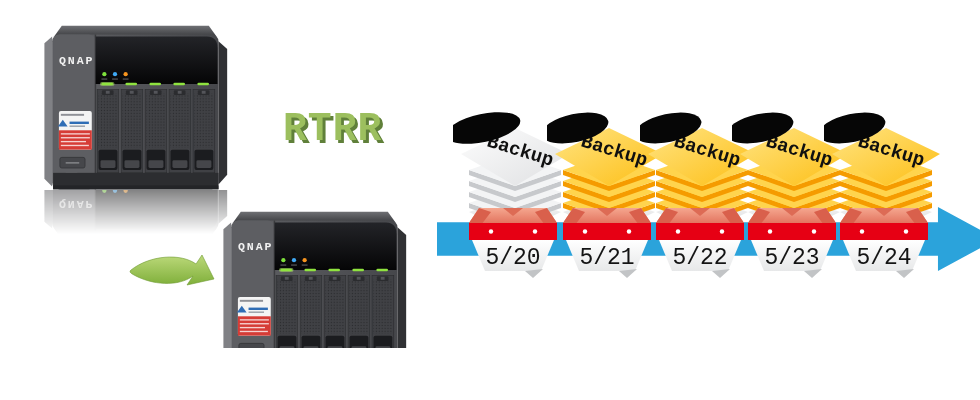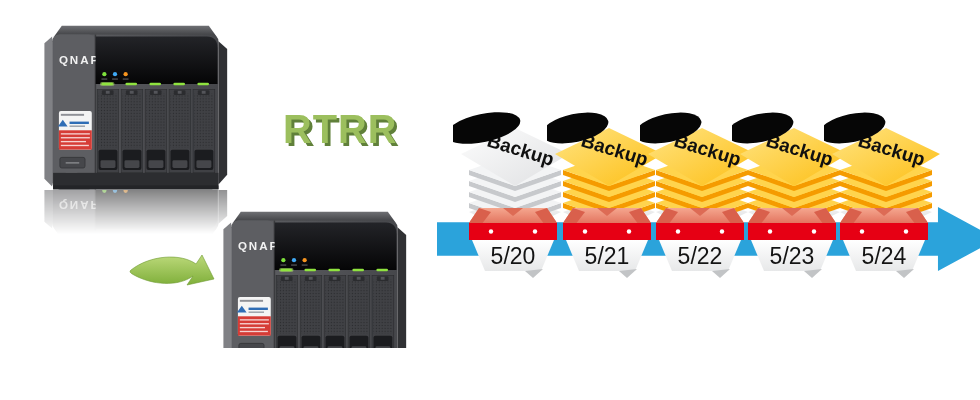--- a/index.html
+++ b/index.html
@@ -1,17 +1,17 @@
 <!DOCTYPE html>
 <html style="--arrow_blue: #2BA3DB; --calendar_red: #E60014; --calendar_salmon: #EF8F7C; --rtrr_green: #9CBF5E; --rtrr_shadow: #60803A; --swoosh_green: #8FBC45; --folder_yellow: #FFC824; --folder_edge_orange: #F59B00;"><head>
 <meta charset="utf-8">
 <style>
   html,body{margin:0;padding:0;background:#fff;}
   #scene{position:relative;width:980px;height:348px;background:#fff;overflow:hidden;
-         font-family:Liberation Sans, sans-serif;}
+         font-family:Liberation Mono, monospace;}
   .abs{position:absolute;}
 
   
   .nas-svg{display:block;}
   .reflect{position:absolute;overflow:hidden;
     -webkit-mask-image:linear-gradient(to bottom,rgba(0,0,0,.5),rgba(0,0,0,0) 85%);
     mask-image:linear-gradient(to bottom,rgba(0,0,0,.5),rgba(0,0,0,0) 85%);}
   .reflect svg{transform:scaleY(-1);filter:brightness(.75);}
 
   

